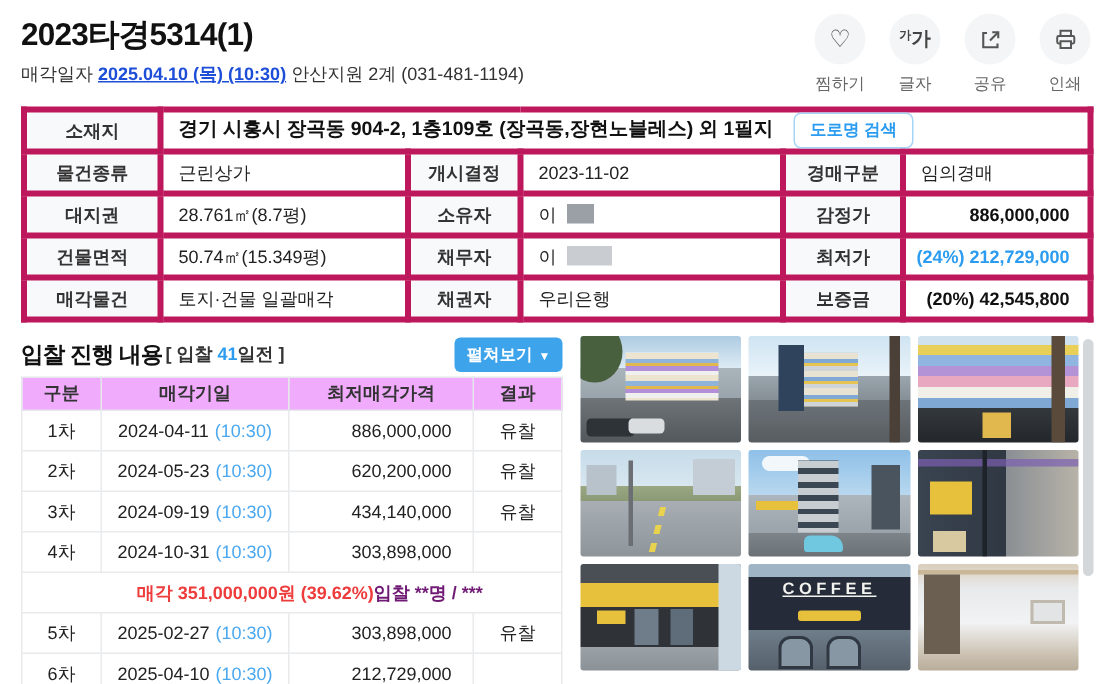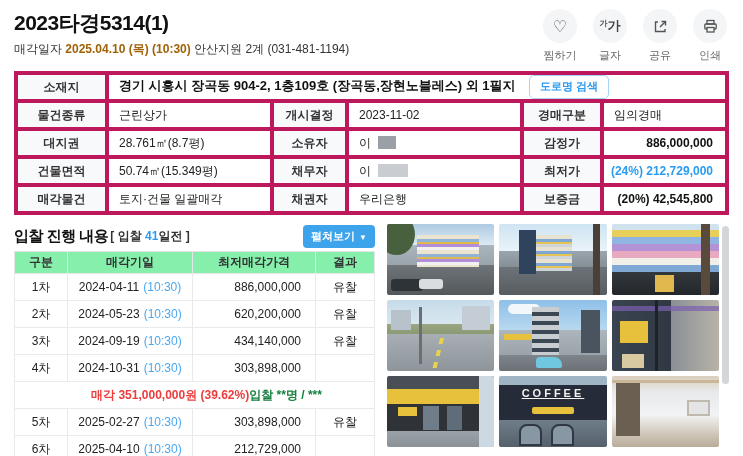--- a/index.html
+++ b/index.html
@@ -5,21 +5,21 @@
   * { box-sizing: border-box; margin: 0; padding: 0; }
   html,body { width:743px; height:456px; overflow:hidden; background:#fff;
     font-family:"Liberation Sans","DejaVu Sans",sans-serif; color:#222; }
 
   .page { width:743px; height:456px; position:relative; }
 
   
   .hdr { display:flex; justify-content:space-between; align-items:flex-start; padding:9px 14px 6px 14px; }
   .hdr-title { font-size:21px; font-weight:bold; color:#111; letter-spacing:-0.5px; }
   .hdr-sub { margin-top:4px; font-size:12px; color:#333; }
-  .hdr-sub b { color:#a16207; }
+  .hdr-sub b { color:#1d4ed8;text-decoration:underline; }
   .hdr-actions { display:flex; gap:16px; padding-right:2px; }
   .act { display:flex; flex-direction:column; align-items:center; cursor:pointer; }
   .act-circle { width:34px; height:34px; border-radius:50%; background:#f4f5f6; display:flex; align-items:center; justify-content:center; color:#555; }
   .act-label { font-size:11px; color:#666; margin-top:5px; }
   .icon-heart::before { content:"\2661"; font-size:16px; }
   .icon-font { font-size:13px; font-weight:bold; color:#444; }
   .icon-font .sm { font-size:8px; vertical-align:4px; }
   .act svg { display:block; }
 
   
@@ -44,27 +44,27 @@
   .sec-title { font-size:15px; font-weight:bold; color:#111; letter-spacing:-0.5px; }
   .sec-bracket { font-size:12px; color:#333; font-weight:bold; margin-left:2px; }
   .sec-bracket .days { color:#2b9cf0; }
   .spacer { flex:1; }
   .btn-blue { background:#3da3ea; color:#fff; font-size:11px; font-weight:bold; border:none;
     border-radius:4px; padding:4px 8px; cursor:pointer; }
   .btn-blue .arr::after { content:"\25BC"; font-size:8px; margin-left:4px; }
 
   
   .bid { border-collapse:collapse; width:361px; table-layout:fixed; }
-  .bid th { background:#86efac; border:1px solid #e4e6e9; height:22px; font-size:12px; color:#333; font-weight:bold; }
+  .bid th { background:#f0abfc; border:1px solid #e4e6e9; height:22px; font-size:12px; color:#333; font-weight:bold; }
   .bid td { border:1px solid #e8eaec; height:27px; font-size:12px; text-align:center; color:#222; }
   .bid td.price { text-align:right; padding-right:14px; }
   .bid .time { color:#4aa8f0; margin-left:4px; }
   .bid tr.sale td { font-weight:bold; font-size:12px; }
   .bid .sale-red { color:#ee3b3b;margin-left:24px; }
-  .bid .sale-black { color:#15803d;margin-top:29px; }
+  .bid .sale-black { color:#701a75;margin-top:29px; }
 
   
   .photo-head { display:flex; align-items:center; height:24px; margin-bottom:3px; }
   .grid-wrap { position:relative; padding-right:10px; }
   .pgrid { display:grid; grid-template-columns:repeat(3,1fr); gap:5px; }
   .ph { position:relative; height:71px; border-radius:2px; overflow:hidden; cursor:pointer; background:#ccc; }
   .ph div { position:absolute; }
 
   .p1 { background:linear-gradient(180deg,#aecbe2 0%,#dcebf4 30%,#aab4bb 30%,#99a4ac 58%,#6e7478 58%,#53585c 100%); }
   .p1 .bldg { left:28%; top:15%; width:58%; height:46%;

